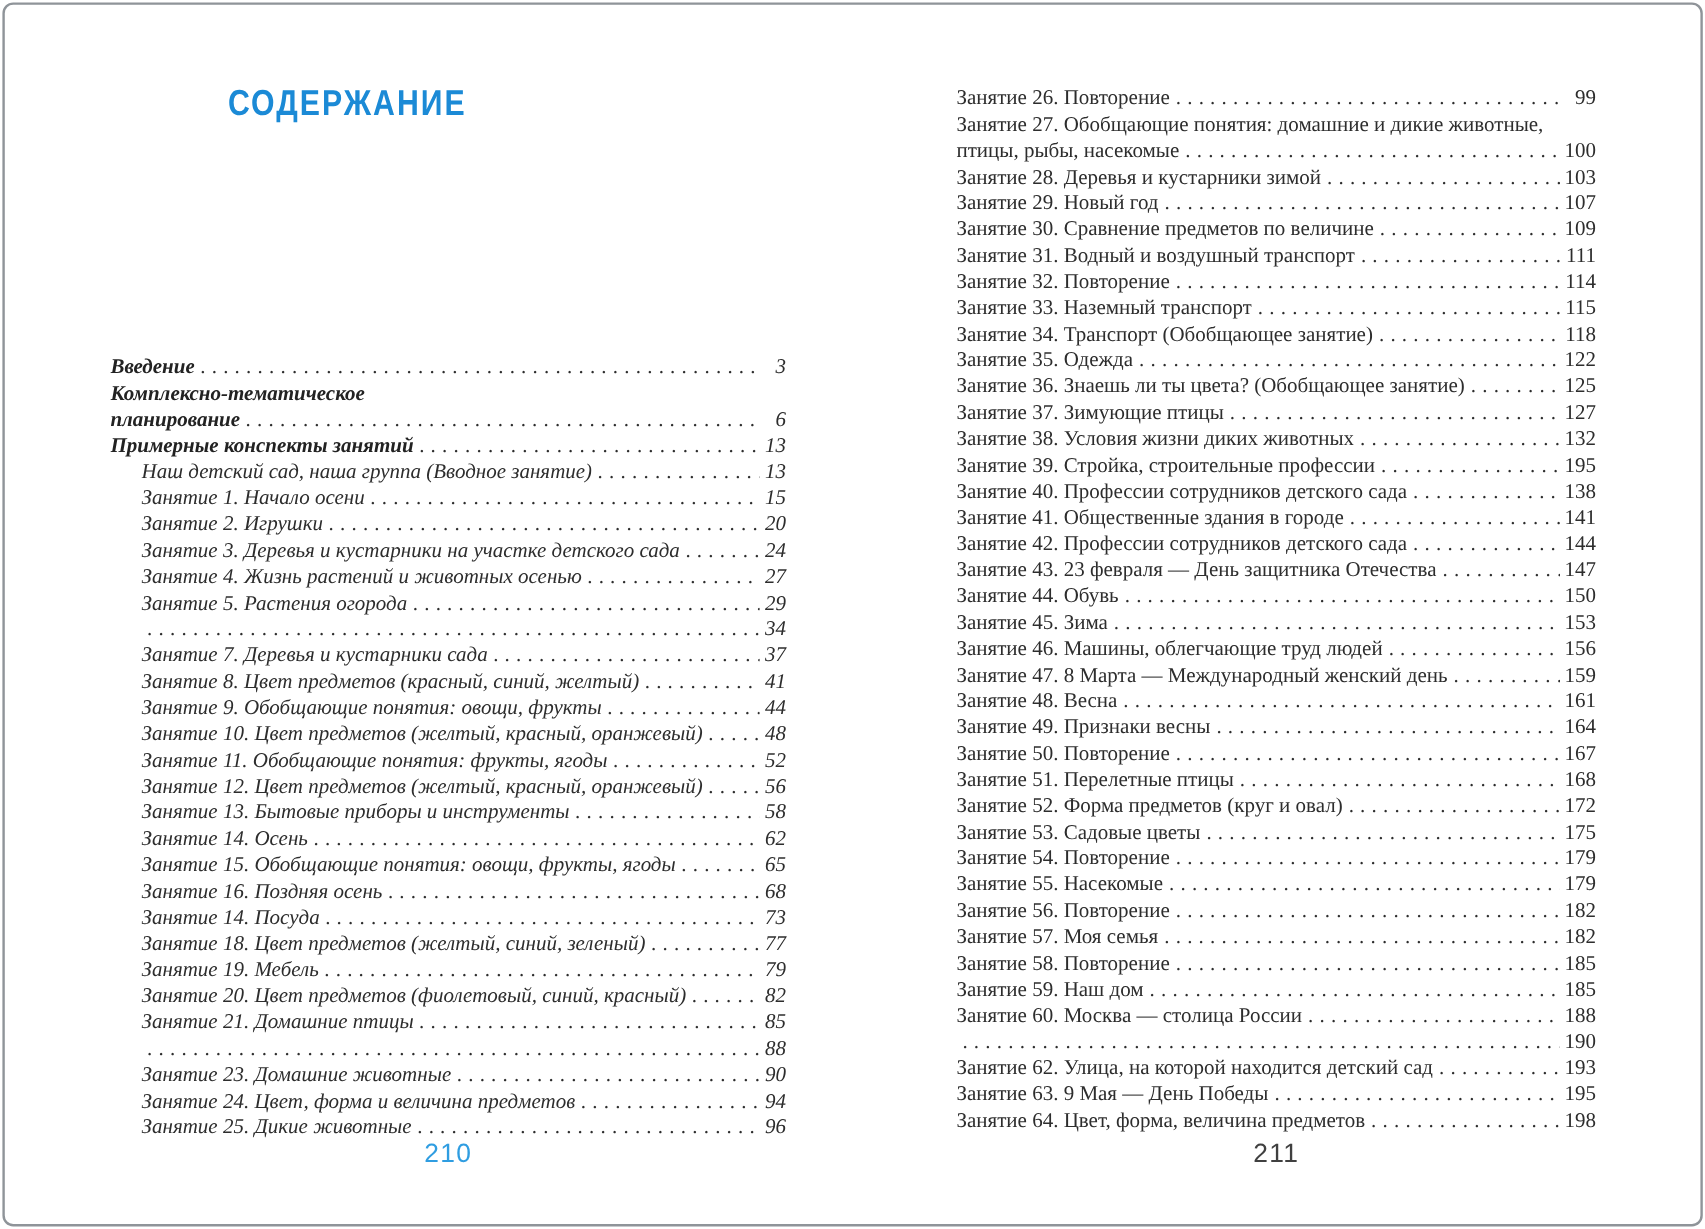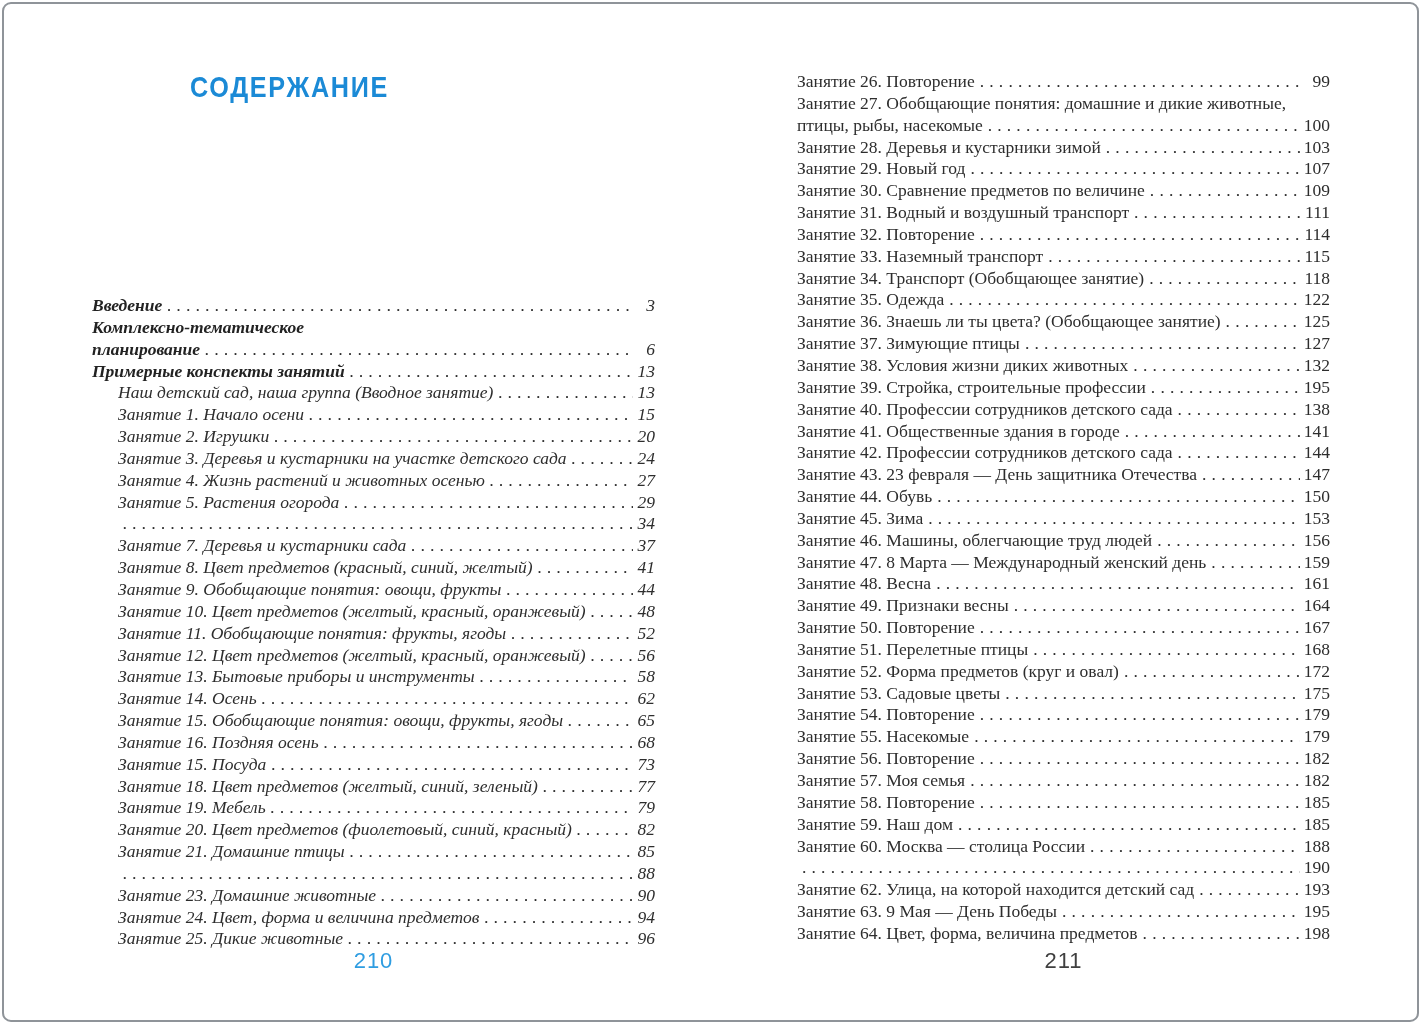--- a/index.html
+++ b/index.html
@@ -144,21 +144,21 @@
       <span class="t">Занятие 15. Обобщающие понятия: овощи, фрукты, ягоды</span>
       <span class="dots">. . . . . . . . . . . . . . . . . . . . . . . . . . . . . . . . . . . . . . . . . . . . . . . . . . . . . . . . . . . . . . . . . . . . . . . . . . . . . . . . . . . . . . . . . . </span>
       <span class="pg">65</span>
     </div>
     <div class="toc-row indent">
       <span class="t">Занятие 16. Поздняя осень</span>
       <span class="dots">. . . . . . . . . . . . . . . . . . . . . . . . . . . . . . . . . . . . . . . . . . . . . . . . . . . . . . . . . . . . . . . . . . . . . . . . . . . . . . . . . . . . . . . . . . </span>
       <span class="pg">68</span>
     </div>
     <div class="toc-row indent">
-      <span class="t">Занятие 15. Посуда</span>
+      <span class="t">Занятие 14. Посуда</span>
       <span class="dots">. . . . . . . . . . . . . . . . . . . . . . . . . . . . . . . . . . . . . . . . . . . . . . . . . . . . . . . . . . . . . . . . . . . . . . . . . . . . . . . . . . . . . . . . . . </span>
       <span class="pg">73</span>
     </div>
     <div class="toc-row indent">
       <span class="t">Занятие 18. Цвет предметов (желтый, синий, зеленый)</span>
       <span class="dots">. . . . . . . . . . . . . . . . . . . . . . . . . . . . . . . . . . . . . . . . . . . . . . . . . . . . . . . . . . . . . . . . . . . . . . . . . . . . . . . . . . . . . . . . . . </span>
       <span class="pg">77</span>
     </div>
     <div class="toc-row indent">
       <span class="t">Занятие 19.  Мебель</span>

